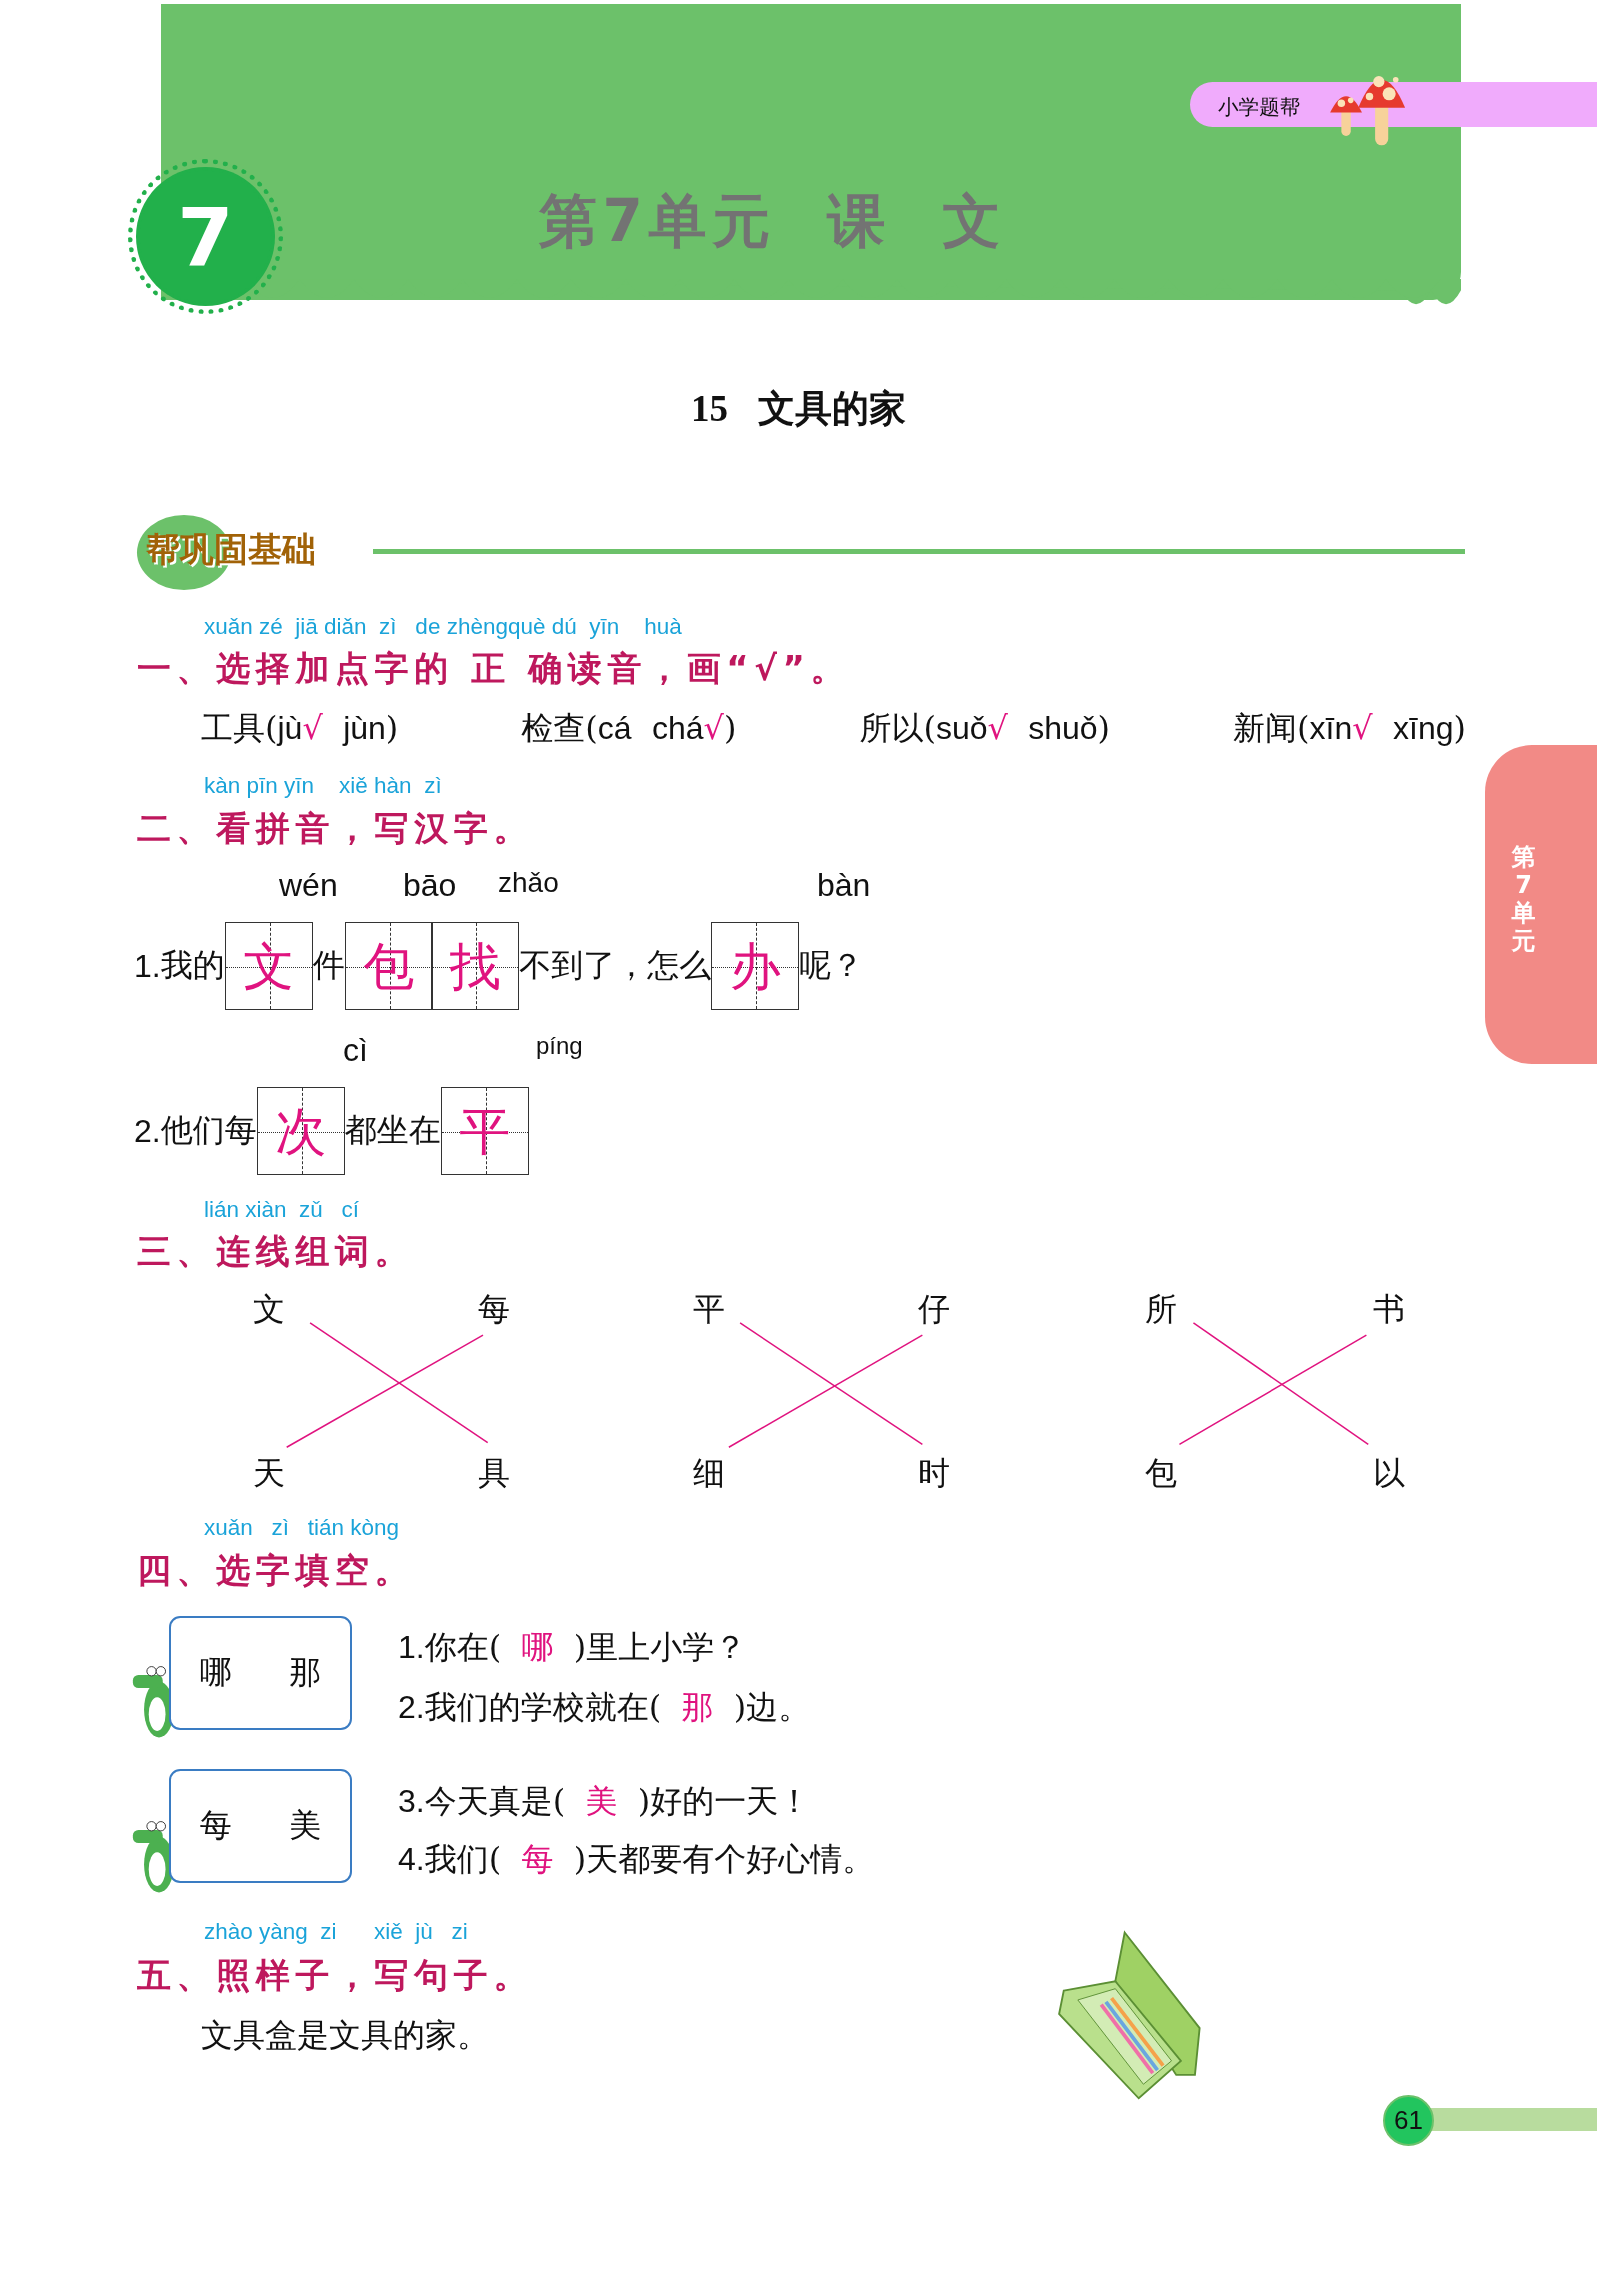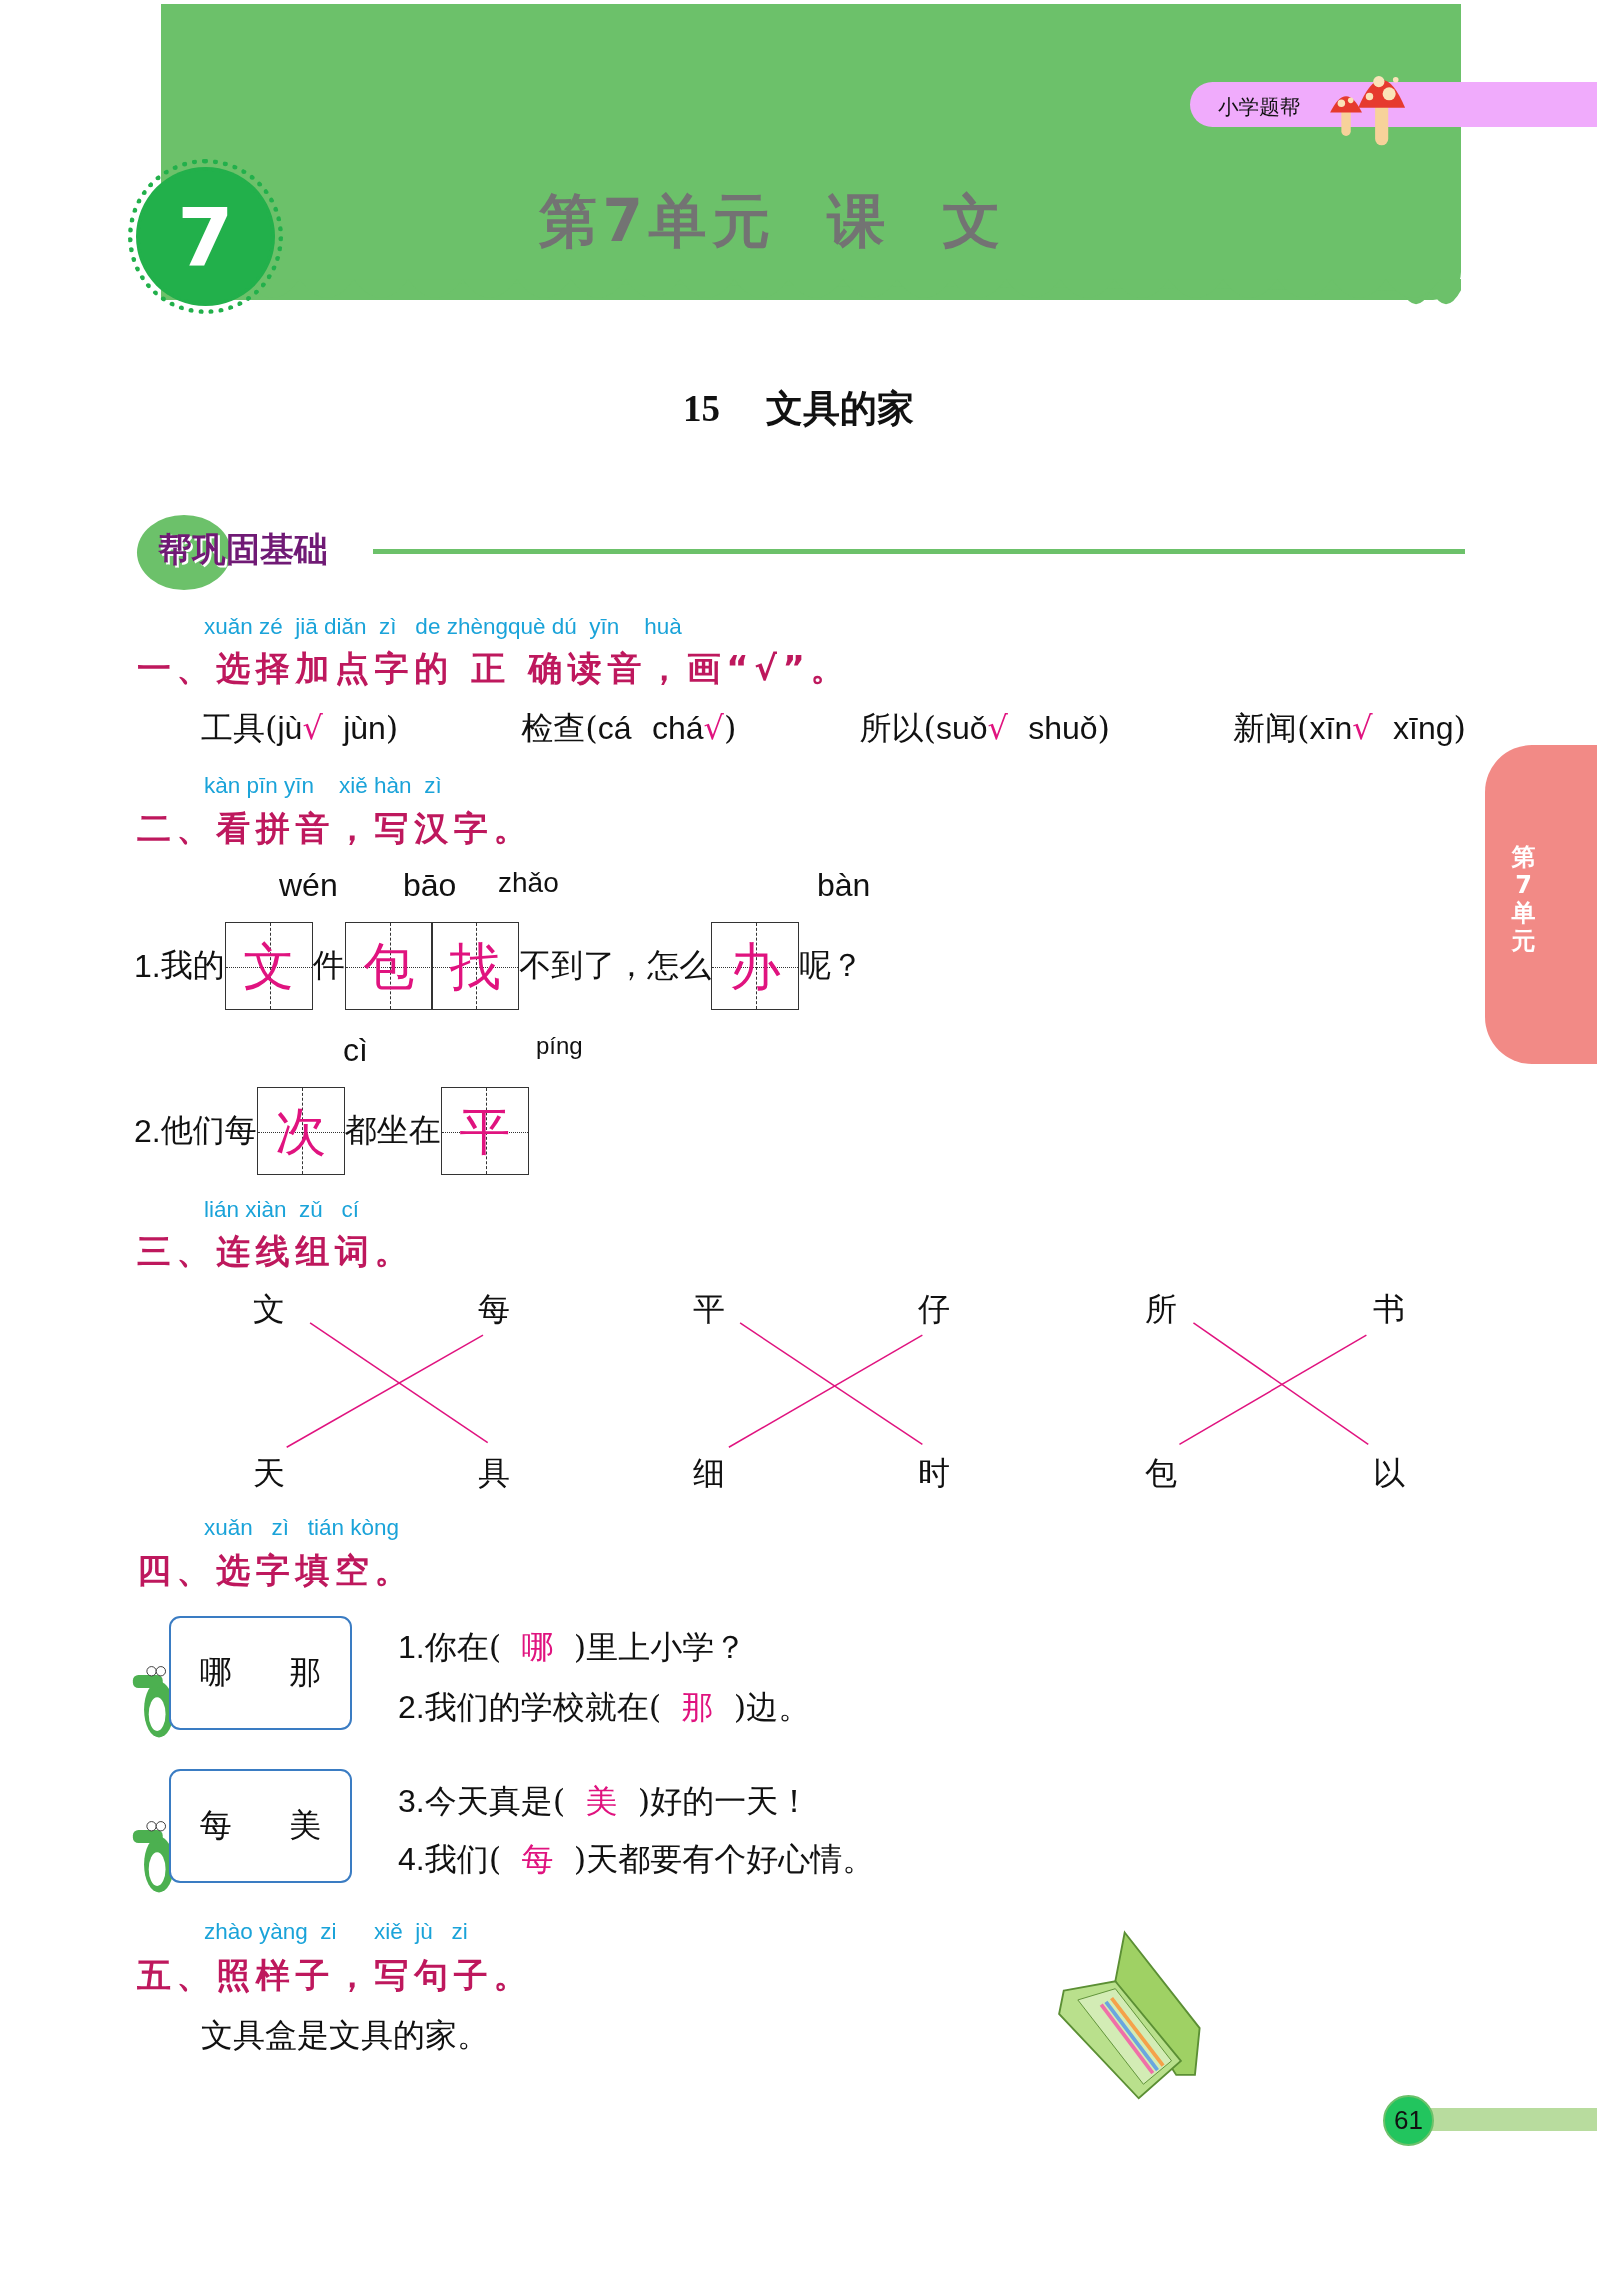--- a/index.html
+++ b/index.html
@@ -5,23 +5,23 @@
 *{box-sizing:border-box;margin:0;padding:0}
 body{width:1597px;height:2285px;background:#fff;position:relative;overflow:hidden;font-family:"DejaVu Serif",serif;color:#111}
 .abs{position:absolute}
 .hdr{left:161px;top:3.7px;width:1300px;height:296px;background:#6cc16a;border-radius:0 0 28px 0}
 .wave{left:161px;top:281px;width:1300px;height:37px}
 .unitc{left:136px;top:167px;width:139px;height:139px;border-radius:50%;background:#22b04b;border:4.7px dotted #22b04b;outline:5.6px dotted #22b04b;outline-offset:3.7px;color:#fff;font:bold 81px "DejaVu Sans",sans-serif;display:flex;align-items:center;justify-content:center}
 .htitle{left:539px;top:183px;color:#737373;font:bold 58px "DejaVu Sans",sans-serif;letter-spacing:5.6px;white-space:pre}
 .brand{left:1190px;top:82px;width:408px;height:45px;background:#f0abfc;border-radius:22.5px 0 0 22.5px;font:20.6px "DejaVu Sans",sans-serif;padding:11.2px 0 0 28px;color:#111}
 .mush{left:1330px;top:61px}
 .lesson{left:0;width:1597px;top:384px;text-align:center;font:bold 37px "DejaVu Sans",sans-serif}
-.lesson span{margin:0 23px}
+.lesson span{margin:0 15px}
 .sec-badge{left:137px;top:515px;width:94px;height:75px;border-radius:50%;background:#6cc16a}
-.sec-title{left:158px;top:527px;color:#701a75;font:bold 34px "DejaVu Sans",sans-serif;white-space:nowrap;text-shadow:1.9px 1.9px 0 #fff}
+.sec-title{left:146px;top:527px;color:#a16207;font:bold 34px "DejaVu Sans",sans-serif;white-space:nowrap;text-shadow:1.9px 1.9px 0 #fff}
 .sec-line{left:373px;top:549px;width:1092px;height:4.7px;background:#6cc16a}
 .py{color:#1aa3d9;font:22.5px "Liberation Sans",sans-serif;white-space:pre}
 .q{color:#be185d;font:bold 34px "DejaVu Sans",sans-serif;white-space:pre;letter-spacing:5.6px}
 .body{font:32px "DejaVu Serif",serif;white-space:pre}
 .lat{font-family:"Liberation Sans",sans-serif}
 .ans{color:#e0137f}
 .box{display:inline-block;width:88px;height:88px;border:1.4px solid #333;position:relative;vertical-align:middle;text-align:center;font:51px "DejaVu Serif",serif;color:#e0137f;line-height:88px}
 .box::before{content:"";position:absolute;left:44px;top:0;height:100%;border-left:1.4px dashed #333}
 .box::after{content:"";position:absolute;top:44px;left:0;width:100%;border-top:1.9px dotted #333}
 .box span{position:relative;z-index:1}

